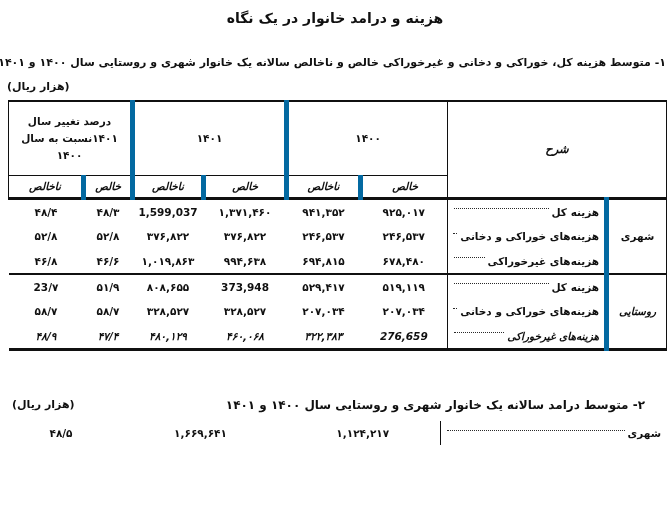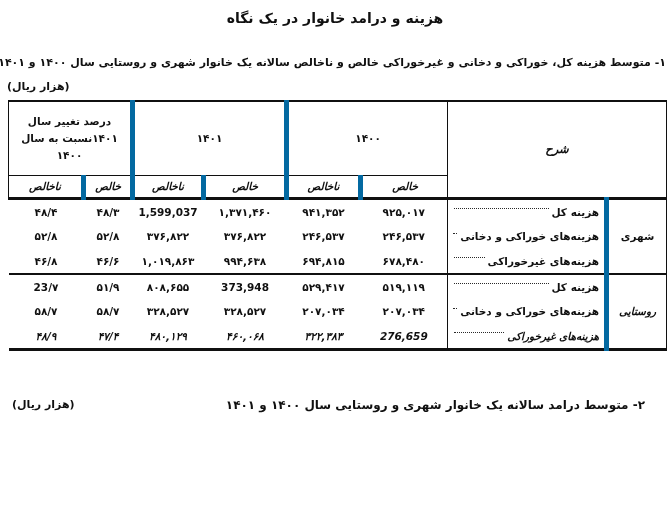--- a/index.html
+++ b/index.html
@@ -171,14 +171,25 @@
 <div id="t2unit" class="abs">(هزار ریال)</div>
 
 <table id="table2" class="abs">
   <colgroup>
     <col style="width:108px">
       <col style="width:171px">
       <col style="width:154px">
       <col style="width:226px">
   </colgroup>
   <tbody>
+  <tr style="height:24px">
+    <td>۴۸/۵</td>
+    <td>۱,۶۶۹,۶۴۱</td>
+    <td class="br15">۱,۱۲۴,۲۱۷</td>
+    <td>
+      <div class="lw">
+            <span class="lb">شهری</span>
+            <span class="lead"></span>
+          </div>
+    </td>
+  </tr>
 </tbody>
   </table>
 
 </body></html>

